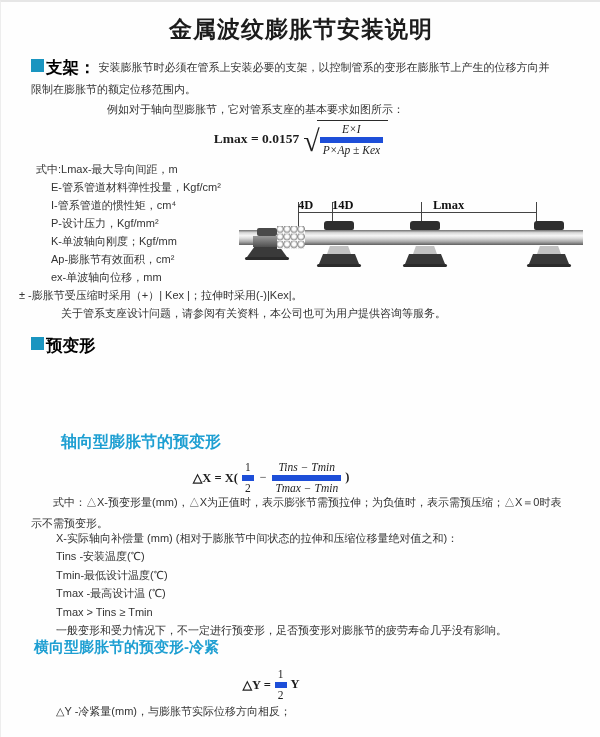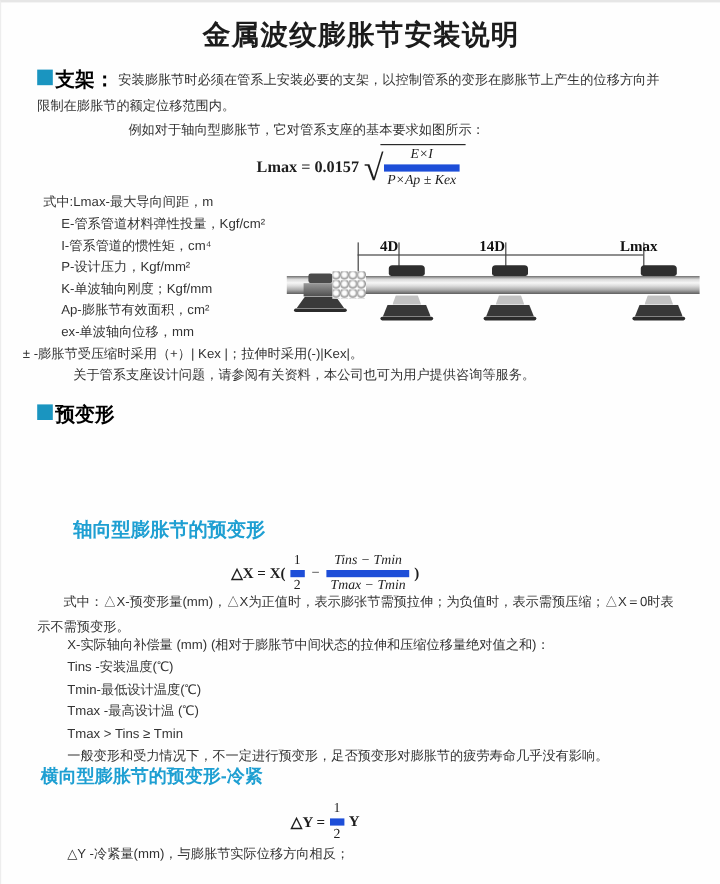--- a/index.html
+++ b/index.html
@@ -28,21 +28,21 @@
   .ital{font-style:italic;}
   #defs{position:absolute;left:35px;top:158px;font-size:11px;line-height:18px;width:545px;}
   .def-indent{padding-left:15px;}
   .def-pm{margin-left:-17px;}
   .def-last{padding-left:25px;}
   
   #diagram{position:absolute;left:238px;top:195px;width:352px;height:85px;}
   .dim-h{position:absolute;left:59px;top:15px;width:238px;height:0;border-top:1px solid #444;}
   .dim-v{position:absolute;width:0;border-left:1px solid #444;top:5px;height:28px;}
   .dim-label{position:absolute;top:1px;font-family:"Liberation Serif",serif;font-weight:700;
-             font-size:12.5px;color:#111;text-align:right;}
+             font-size:12.5px;color:#111;text-align:left;}
   .pipe{position:absolute;left:0;top:33px;width:344px;height:15px;
         background:linear-gradient(180deg,#6e6e6e 0,#d9d9d9 18%,#f6f6f6 38%,#dcdcdc 55%,#a8a8a8 78%,#5f5f5f 100%);}
   .bellows{position:absolute;left:38px;top:29px;width:28px;height:23px;background:#fff;
            background-image:radial-gradient(circle at 3px 3px,#fdfdfd 28%,#8f8f8f 58%,rgba(0,0,0,0) 72%);
            background-size:7px 7.6px;}
   .anchor{position:absolute;left:6px;top:28px;width:44px;height:37px;}
   .anchor-cap{position:absolute;left:12px;top:3px;width:20px;height:8px;background:#4a4a4a;border-radius:2px;}
   .anchor-body{position:absolute;left:8px;top:11px;width:28px;height:11px;
                background:linear-gradient(180deg,#9a9a9a,#4f4f4f);}
   .anchor-base{position:absolute;left:2px;top:22px;width:40px;height:10px;background:#3a3a3a;

